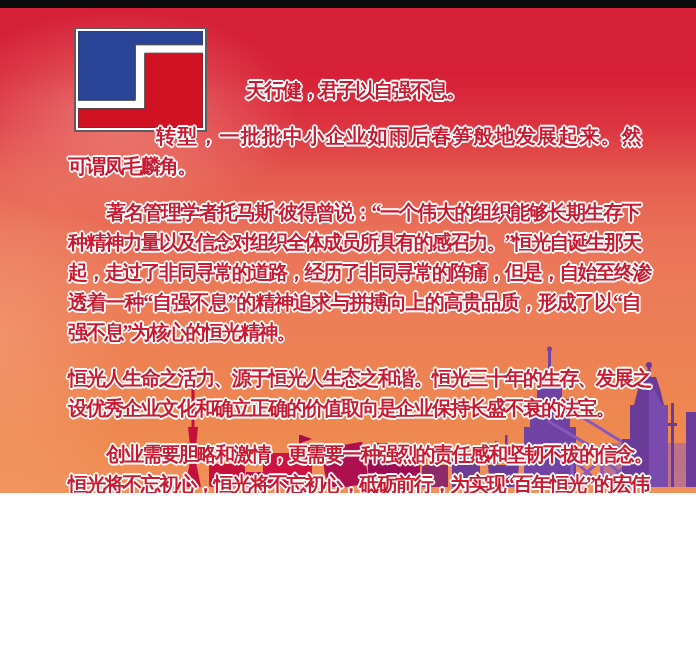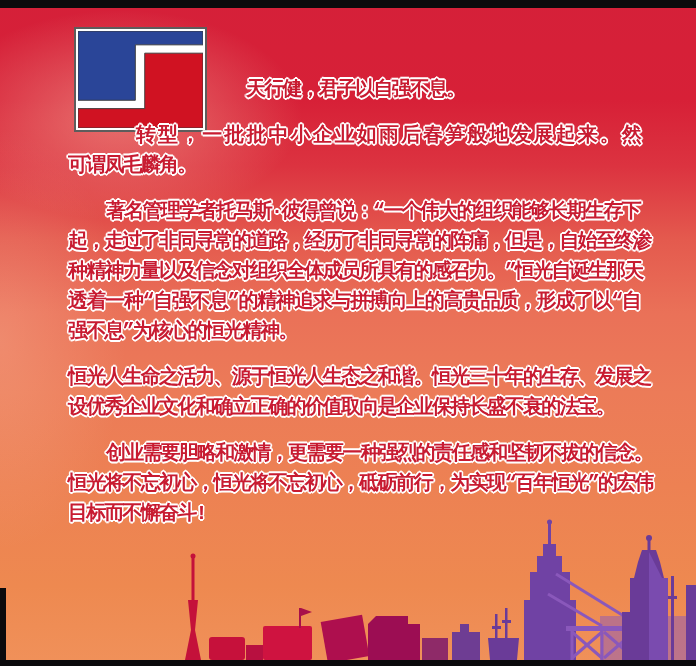--- a/index.html
+++ b/index.html
@@ -1,24 +1,24 @@
 <!DOCTYPE html>
 <html><head>
 <meta charset="utf-8">
 <style>
   html,body{margin:0;padding:0;}
   .page{
     position:relative;
-    width:696px;height:666px;
+    width:696px;height:493px;
     overflow:hidden;
     background:
       radial-gradient(ellipse 260px 150px at 120px 115px, rgba(255,226,190,.40), rgba(255,226,190,0) 70%),
       radial-gradient(ellipse 180px 300px at 0px 340px, rgba(255,215,185,.22), rgba(255,215,185,0) 70%),
       linear-gradient(180deg,#d52039 0%,#d72037 15%,#dc3340 25%,#e45a4e 36%,#ea7158 47%,#ec7b58 59%,#ed8153 73%,#ee8950 88%,#f0915a 100%);
-    font-family:Liberation Mono, monospace;
+    font-family:Liberation Serif, serif;
   }
   .bar{position:absolute;background:#0b0a0c;z-index:9;}
   .bar.top{left:0;top:0;width:696px;height:8px;}
   .bar.bottom{left:0;top:660px;width:696px;height:6px;}
   .bar.leftb{left:0;top:588px;width:6px;height:78px;}
 
   .logo-box{
     position:absolute;left:74px;top:27px;width:133px;height:105px;
     background:#fff;border:2px solid #5e5c5c;box-sizing:border-box;
     padding:2px;z-index:4;
@@ -35,21 +35,21 @@
     height:30px;line-height:30px;
     font-size:20px;font-weight:bold;letter-spacing:-1.8px;
     color:#c81b31;
     text-align-last:justify;
     text-shadow:
       -1.6px 0 0 #fff, 1.6px 0 0 #fff, 0 -1.6px 0 #fff, 0 1.6px 0 #fff,
       -1.2px -1.2px 0 #fff, 1.2px -1.2px 0 #fff, -1.2px 1.2px 0 #fff, 1.2px 1.2px 0 #fff;
   }
   .line.no-just{text-align-last:left;}
   .line.wrapA{margin-left:178px;}
-  .line.wrapB{margin-left:68px;}
+  .line.wrapB{margin-left:88px;}
   .line.indent{text-indent:38px;}
 </style>
 </head>
 <body>
 
 <div class="page">
 
   <div class="logo-box">
     <svg viewBox="0 0 133 105" preserveAspectRatio="none">
       <polygon points="0,0 133,0 133,15 61,15 61,75 0,75" fill="#2a4598" stroke="#3a3a3a" stroke-width="1"></polygon>
@@ -113,22 +113,22 @@
       <div class="line wrapA no-just">天行健，君子以自强不息。</div>
     <p></p>
     <p class="para">
       </p>
       <div class="line wrapB">转型，一批批中小企业如雨后春笋般地发展起来。然</div>
       <div class="line no-just">可谓凤毛麟角。</div>
     <p></p>
     <p class="para">
       </p>
       <div class="line indent">著名管理学者托马斯·彼得曾说：“一个伟大的组织能够长期生存下</div>
+      <div class="line">种精神力量以及信念对组织全体成员所具有的感召力。”恒光自诞生那天</div>
       <div class="line">起，走过了非同寻常的道路，经历了非同寻常的阵痛，但是，自始至终渗</div>
-      <div class="line">种精神力量以及信念对组织全体成员所具有的感召力。”恒光自诞生那天</div>
       <div class="line">透着一种“自强不息”的精神追求与拼搏向上的高贵品质，形成了以“自</div>
       <div class="line no-just">强不息”为核心的恒光精神。</div>
     <p></p>
     <p class="para">
       </p>
       <div class="line">恒光人生命之活力、源于恒光人生态之和谐。恒光三十年的生存、发展之</div>
       <div class="line no-just">设优秀企业文化和确立正确的价值取向是企业保持长盛不衰的法宝。</div>
     <p></p>
     <p class="para">
       </p>

